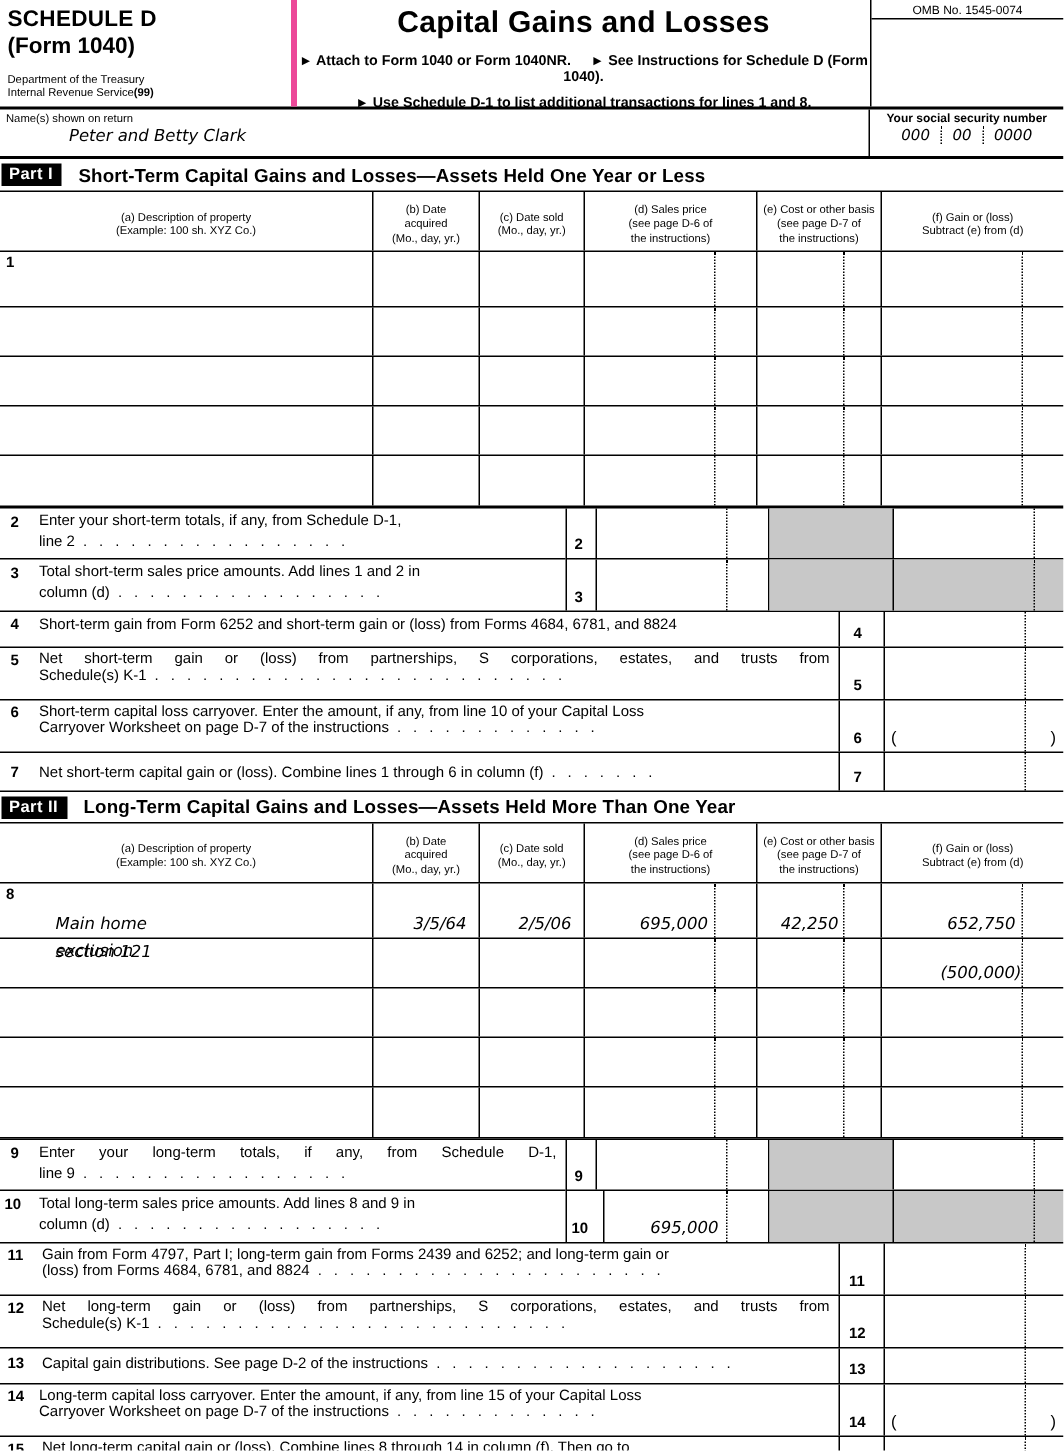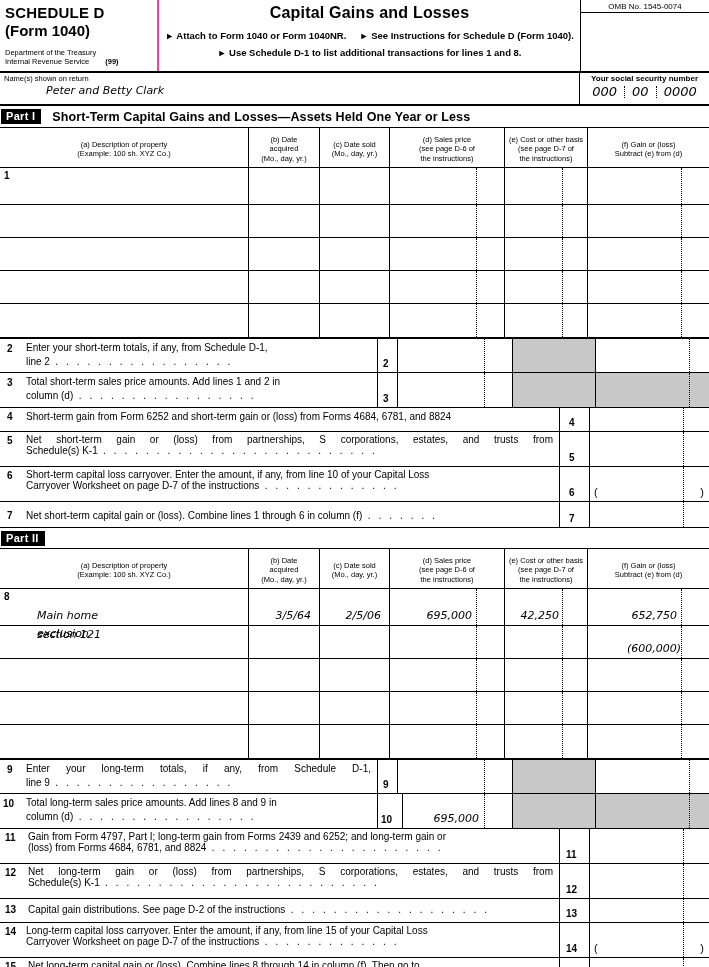--- a/index.html
+++ b/index.html
@@ -10,28 +10,28 @@
     font-family:"Liberation Sans", sans-serif;
     color:#000;
     font-size:10px;
     position:relative;
     overflow:hidden;
   }
   .page { position:relative; width:709px; height:967px; }
 
   
   .hdr { display:flex; border-bottom:2px solid #000; height:73px; }
-  .hdr-left { width:159px; padding:4px 1px 0 5px; border-right:2px solid #ec4899; }
+  .hdr-left { width:198px; padding:4px 1px 0 5px; border-right:4px solid #ec4899; }
   .sch-d { font-size:15px; font-weight:bold; letter-spacing:.2px; line-height:1.22; }
   .form1040 { font-size:15px; font-weight:bold; line-height:1.22; }
   .dept { font-size:7.5px; line-height:1.2; margin-top:7px; }
-  .dept .ninenine { margin-left:16px; font-weight:bold; }
+  .dept .ninenine { margin-left:0; font-weight:bold; }
 
   .hdr-mid { flex:1; position:relative; text-align:center; padding-top:4px; }
-  .big-title { font-size:16px; font-weight:bold; letter-spacing:.2px; }
+  .big-title { font-size:20px; font-weight:bold; letter-spacing:.2px; }
   .arrow-line { font-size:9.5px; font-weight:bold; margin-top:8px; }
   .arrow-line2 { font-size:9.5px; font-weight:bold; margin-top:6px; }
   .tri { font-size:9px; }
 
   .hdr-right { width:129px; border-left:1px solid #000; text-align:center; }
   .omb { font-size:8px; padding:2px 0 1px; border-bottom:1px solid #000; }
   .yearbox { padding-top:1px; }
   .year { font-size:27px; font-weight:bold; line-height:.95; letter-spacing:-1px; }
   .year .ghost {
     color:#fff;
@@ -44,21 +44,21 @@
 
   
   .namerow { display:flex; border-bottom:2px solid #000; height:33px; }
   .name-left { flex:1; border-right:1px solid #000; padding-left:4px; position:relative; }
   .name-lbl { font-size:7.5px; padding-top:1px; }
   .hand { font-family:"DejaVu Sans", sans-serif; font-style:italic; font-size:11px; }
   .name-val { margin-left:42px; margin-top:1px; }
   .name-right { width:129px; text-align:center; }
   .ssn-lbl { font-size:8px; font-weight:bold; padding-top:1px; }
   .ssn-val { display:flex; justify-content:center; align-items:center; gap:0; margin-top:1px; }
-  .ssn-val span { font-family:"DejaVu Sans", sans-serif; font-style:italic; font-size:13px; }
+  .ssn-val span { font-family:"DejaVu Sans", sans-serif; font-style:italic; font-size:10px; }
   .ssn-sep { border-left:1px dotted #000; height:12px; margin:0 7px; display:inline-block; }
 
   
   .partrow { display:flex; align-items:center; height:21px; padding-left:1px; }
   .partbadge {
     background:#000; color:#fff; font-weight:bold; font-size:11px;
     padding:2px 6px 2px 5px; letter-spacing:.3px; line-height:1;
   }
   .parttitle { font-size:12.5px; font-weight:bold; margin-left:11px; letter-spacing:.1px; }
 
@@ -406,20 +406,21 @@
         <span>7</span>
       </div>
     <div class="arow-amt">
         <i class="cdiv"></i>
         <span class="amtval"></span>
       </div>
   </div>
 
   <div class="partrow" style="border-top:1.5px solid #000;">
     <span class="partbadge">Part II</span>
+    <span class="parttitle">Long-Term Capital Gains and Losses—Assets Held More Than One Year</span>
   </div>
 
   <div class="tbl">
     <div class="thead">
       <div class="th c-a">
         <div>(a) Description of property</div>
           <div>(Example: 100 sh. XYZ Co.)</div>
       </div>
       <div class="th c-b">
         <div>(b) Date</div>
@@ -479,21 +480,21 @@
       <div class="td c-b"></div>
       <div class="td c-c"></div>
       <div class="td c-d">
           <i class="cents d-cents"></i>
         </div>
       <div class="td c-e">
           <i class="cents e-cents"></i>
         </div>
       <div class="td c-f">
           <i class="cents f-cents"></i>
-          <span class="cellval" style="right:28px;bottom:3px;">(600,000)</span>
+          <span class="cellval" style="right:28px;bottom:3px;">(500,000)</span>
         </div>
     </div>
 
     <div class="trow">
       <div class="td c-a"></div>
       <div class="td c-b"></div>
       <div class="td c-c"></div>
       <div class="td c-d">
           <i class="cents d-cents"></i>
         </div>

